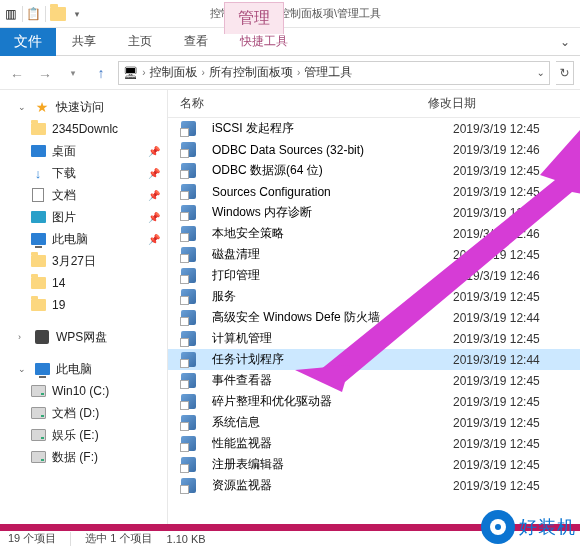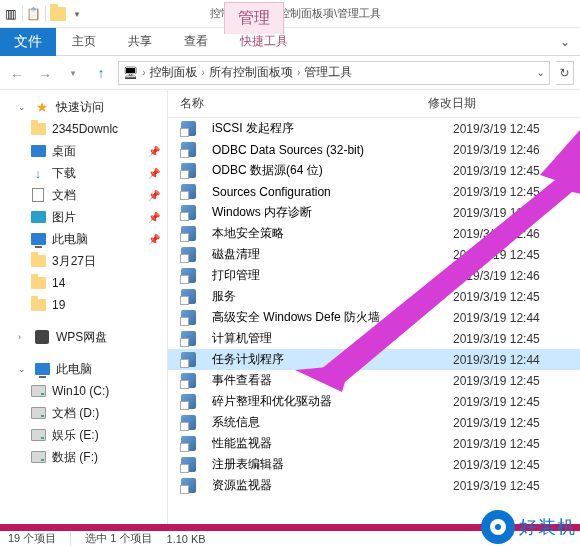--- a/index.html
+++ b/index.html
@@ -96,22 +96,22 @@
         <div class="folder-ico"></div>
       </div>
     <div class="tiny-icon" style="font-size:9px;color:#666;">▾</div>
   </div>
   <div class="ribbon-title" style="margin-left:120px;">控制面板\所有控制面板项\管理工具</div>
 </div>
 <div class="ribbon-tab-highlight" style="top:2px;left:224px;">管理</div>
 
 <div class="ribbon">
   <div class="file-tab">文件</div>
+  <div class="tab">共享</div>
   <div class="tab">主页</div>
-  <div class="tab">共享</div>
   <div class="tab">查看</div>
   <div class="tab tool-tab">快捷工具</div>
   <div class="expand">⌄</div>
 </div>
 
 <div class="addr-row">
   <div class="nav-btn">←</div>
   <div class="nav-btn">→</div>
   <div class="nav-btn" style="font-size:9px;">▾</div>
   <div class="nav-btn enabled">↑</div>

